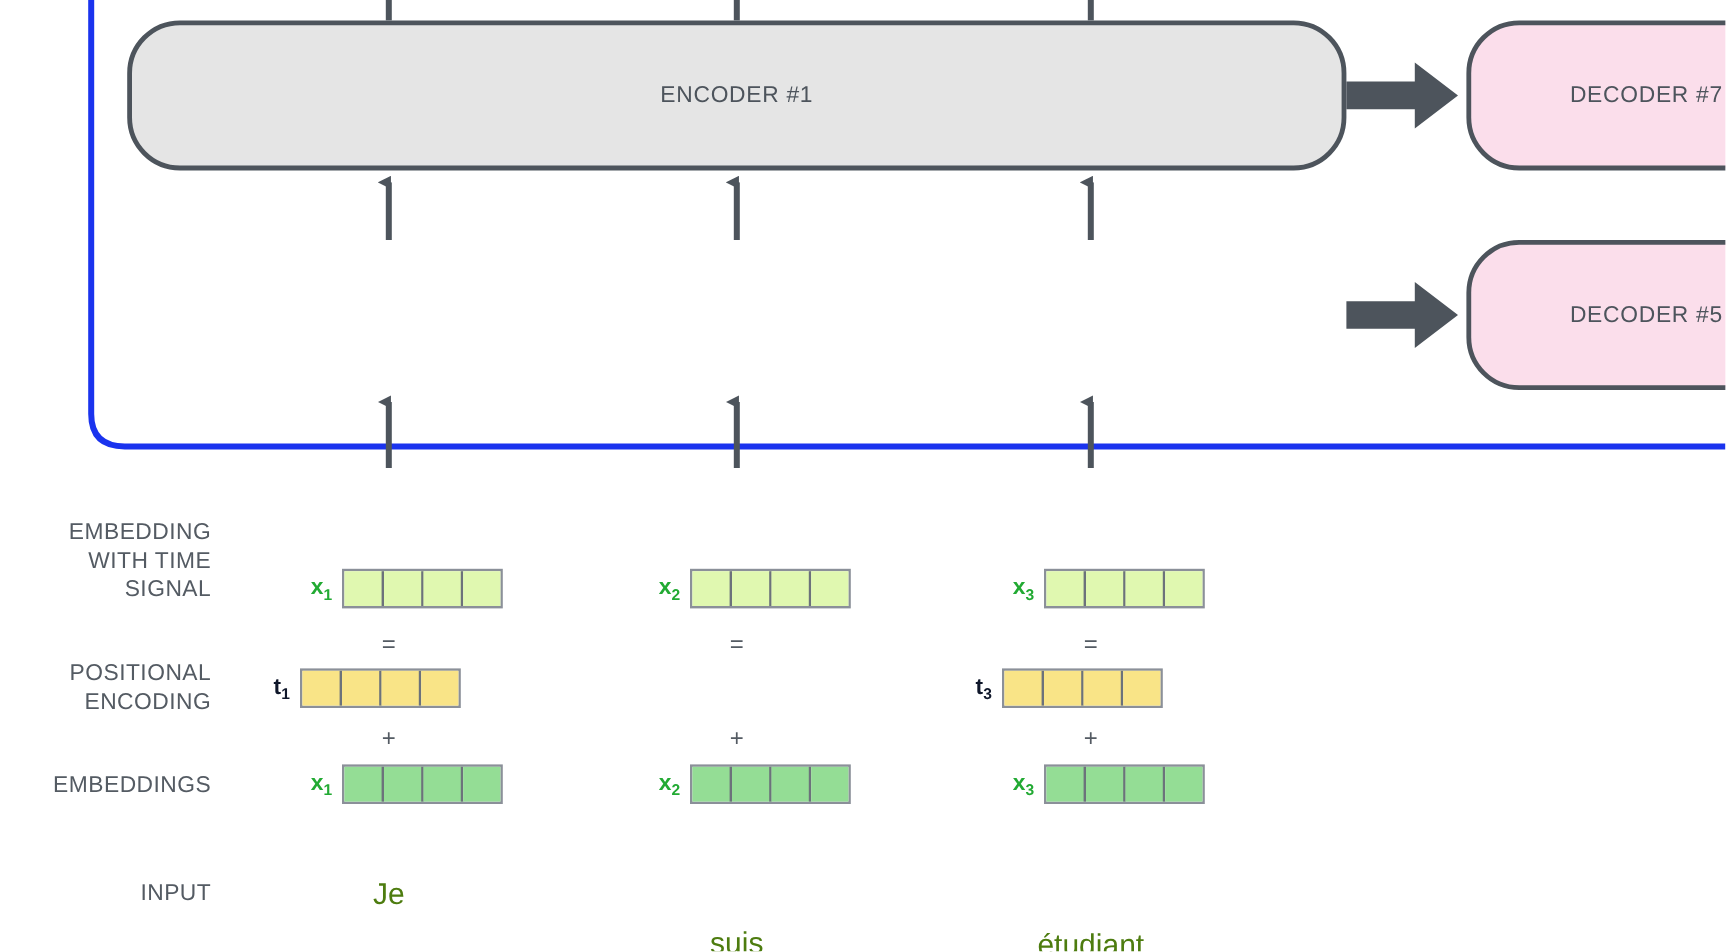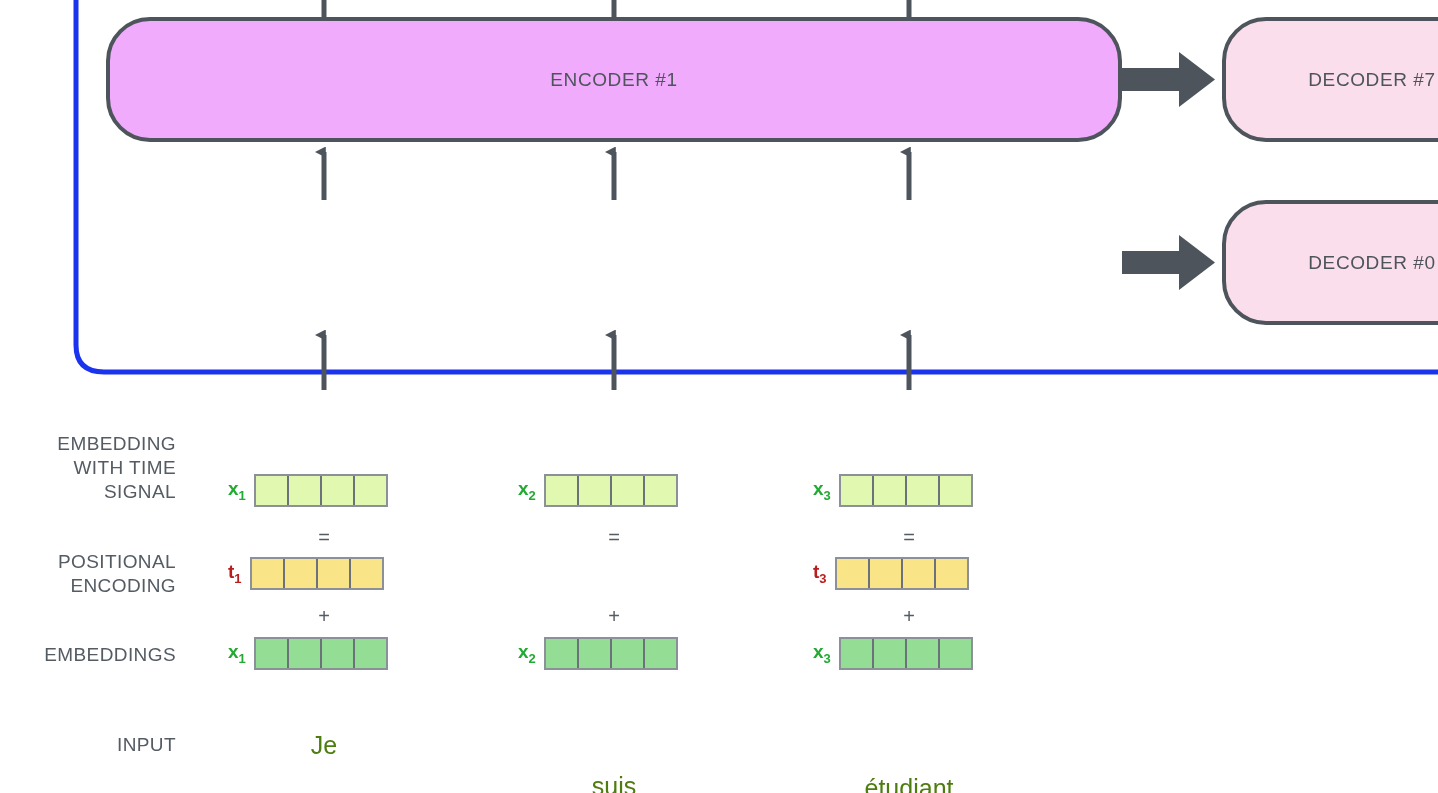--- a/index.html
+++ b/index.html
@@ -34,21 +34,21 @@
     display: flex;
     align-items: center;
     justify-content: center;
   }
   .stack-label {
     font-size: 19px;
     letter-spacing: 0.6px;
     color: #4d545c;
     white-space: nowrap;
   }
-  .encoder-box { background: #f0abfc; }
+  .encoder-box { background: #e5e5e5; }
   .decoder-box { background: #fbdeeb; }
 
   #encoder1 { left: 106px; top: 17px;  width: 1016px; height: 125px; }
   #encoder0 { left: 106px; top: 200px; width: 1016px; height: 125px; }
   #decoder1 { left: 1222px; top: 17px;  width: 300px; height: 125px; }
   #decoder0 { left: 1222px; top: 200px; width: 300px; height: 125px; }
 
   
   .row-label {
     position: absolute;
@@ -75,22 +75,22 @@
     font-size: 19px;
     font-weight: bold;
     margin-right: 8px;
     white-space: nowrap;
     line-height: 1;
   }
   .vec-tag sub {
     font-size: 13px;
     font-weight: bold;
   }
-  .tag-green  { color: #22aa33; }
-  .tag-orange { color: #b91c1c; }
+  .tag-green  { color: #22aa33; margin-left: 31px; }
+  .tag-orange { color: #0f172a; }
 
   .vec-cells {
     display: flex;
     box-sizing: border-box;
     border: 2px solid #8b9099;
     height: 33px;
     width: 134px;
   }
   .vec-cells .cell {
     flex: 1 1 0;
@@ -157,21 +157,21 @@
     </g>
   </svg>
 
   <div id="encoder1" class="stack-box encoder-box">
     <span class="stack-label">ENCODER #1</span>
   </div>
   <div id="decoder1" class="stack-box decoder-box">
     <span class="stack-label">DECODER #7</span>
   </div>
   <div id="decoder0" class="stack-box decoder-box">
-    <span class="stack-label">DECODER #0</span>
+    <span class="stack-label">DECODER #5</span>
   </div>
 
   <div id="label-ewts" class="row-label">
     <div>EMBEDDING</div>
     <div>WITH TIME</div>
     <div>SIGNAL</div>
   </div>
   <div id="label-posenc" class="row-label">
     <div>POSITIONAL</div>
     <div>ENCODING</div>

